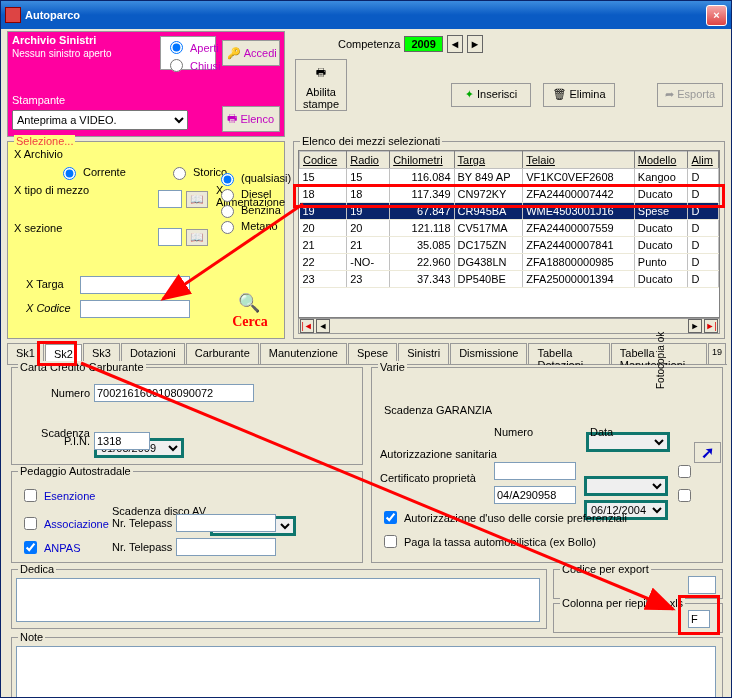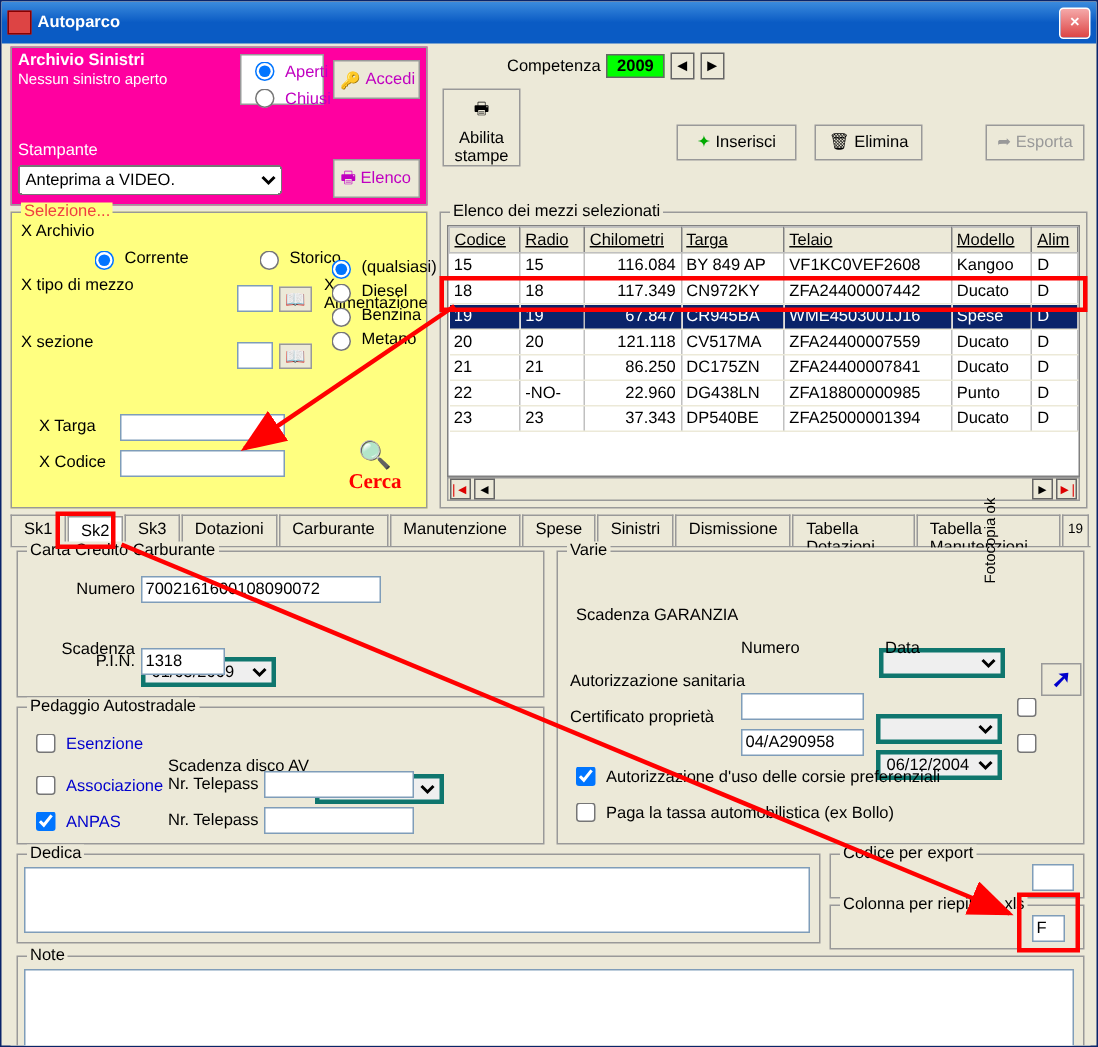--- a/index.html
+++ b/index.html
@@ -170,21 +170,21 @@
             <span>📖</span>
           </div>
         </div>
 
       <div class="x-row" style="left:18px; top:136px;">
           <span>X Targa</span>
         </div>
       <div class="x-row" style="left:72px; top:134px;">
           <input type="text" style="width: 110px;">
         </div>
-      <div class="x-row" style="left:18px; top:160px;">
+      <div class="x-row" style="left:18px; top:160px;font-style:italic;">
           <span>X Codice</span>
         </div>
       <div class="x-row" style="left:72px; top:158px;">
           <input type="text" style="width: 110px;">
         </div>
 
       <div class="x-row" style="left:208px; top:42px;">
           <span>X Alimentazione</span>
         </div>
       <div class="alim-box">
@@ -260,21 +260,21 @@
                 <td>20</td>
                 <td class="col-r">121.118</td>
                 <td>CV517MA</td>
                 <td>ZFA24400007559</td>
                 <td>Ducato</td>
                 <td>D</td>
               </tr>
               <tr>
                 <td>21</td>
                 <td>21</td>
-                <td class="col-r">86.250</td>
+                <td class="col-r">35.085</td>
                 <td>DC175ZN</td>
                 <td>ZFA24400007841</td>
                 <td>Ducato</td>
                 <td>D</td>
               </tr>
               <tr>
                 <td>22</td>
                 <td>-NO-</td>
                 <td class="col-r">22.960</td>
                 <td>DG438LN</td>

